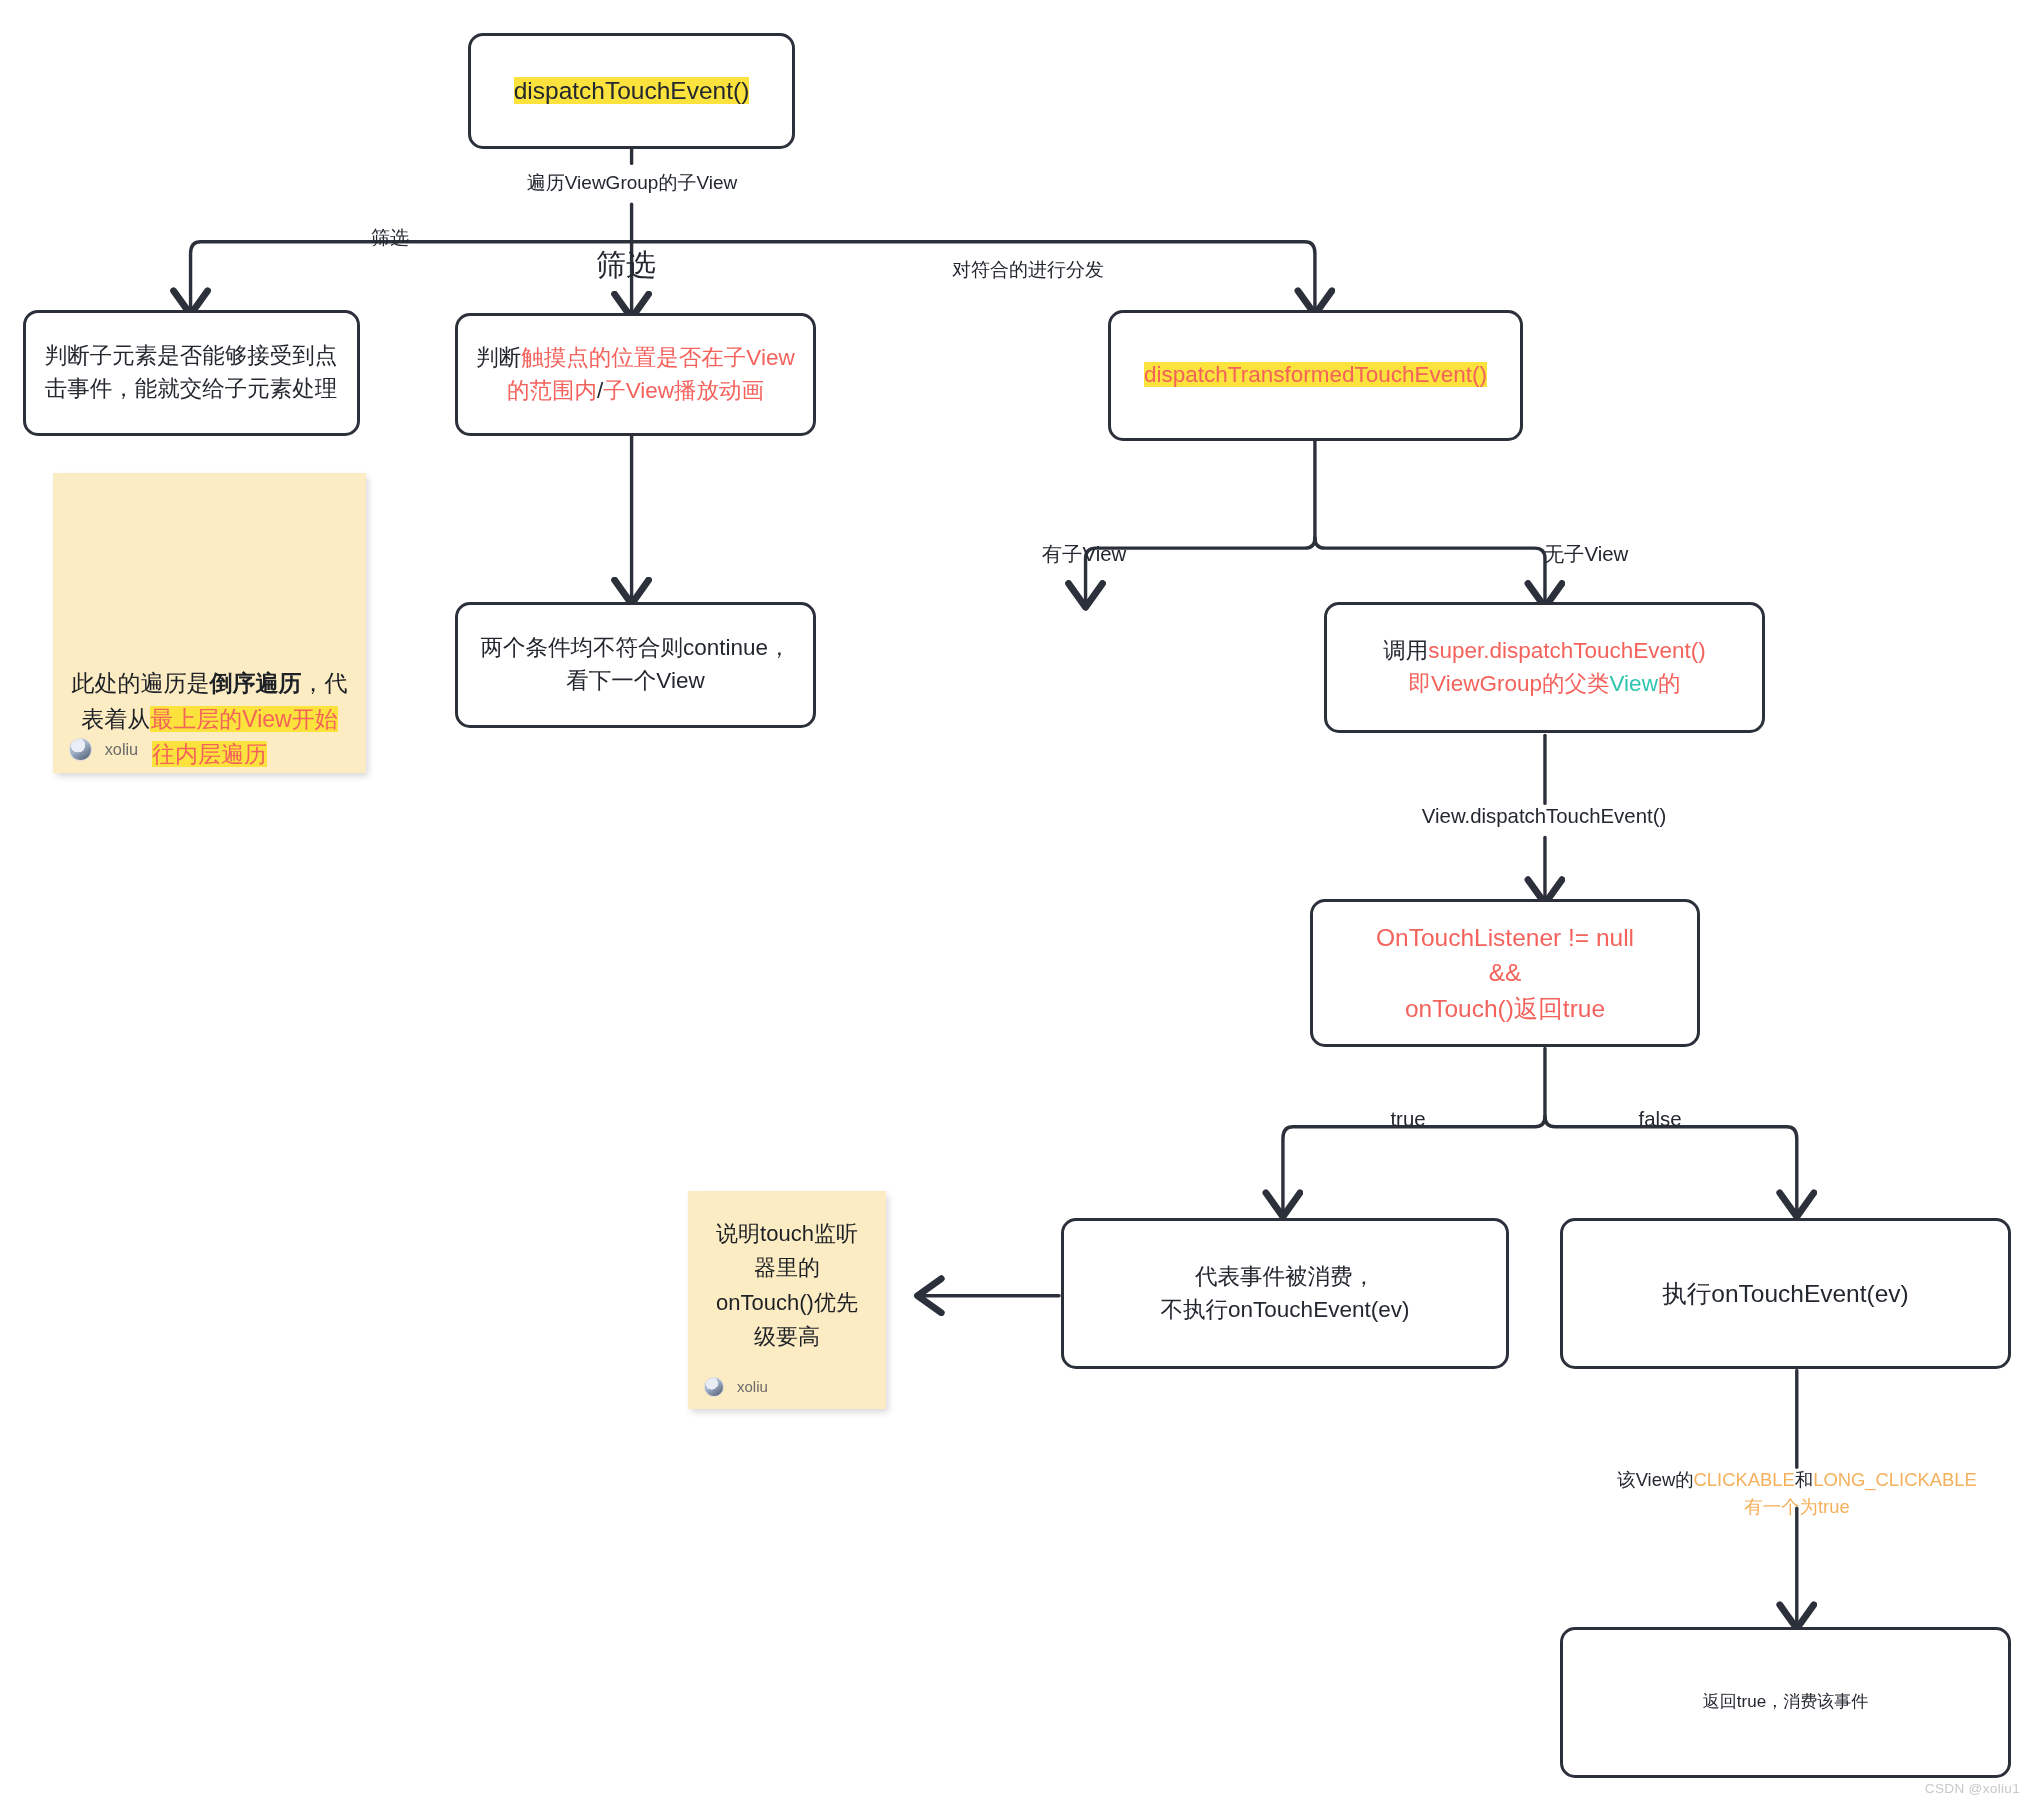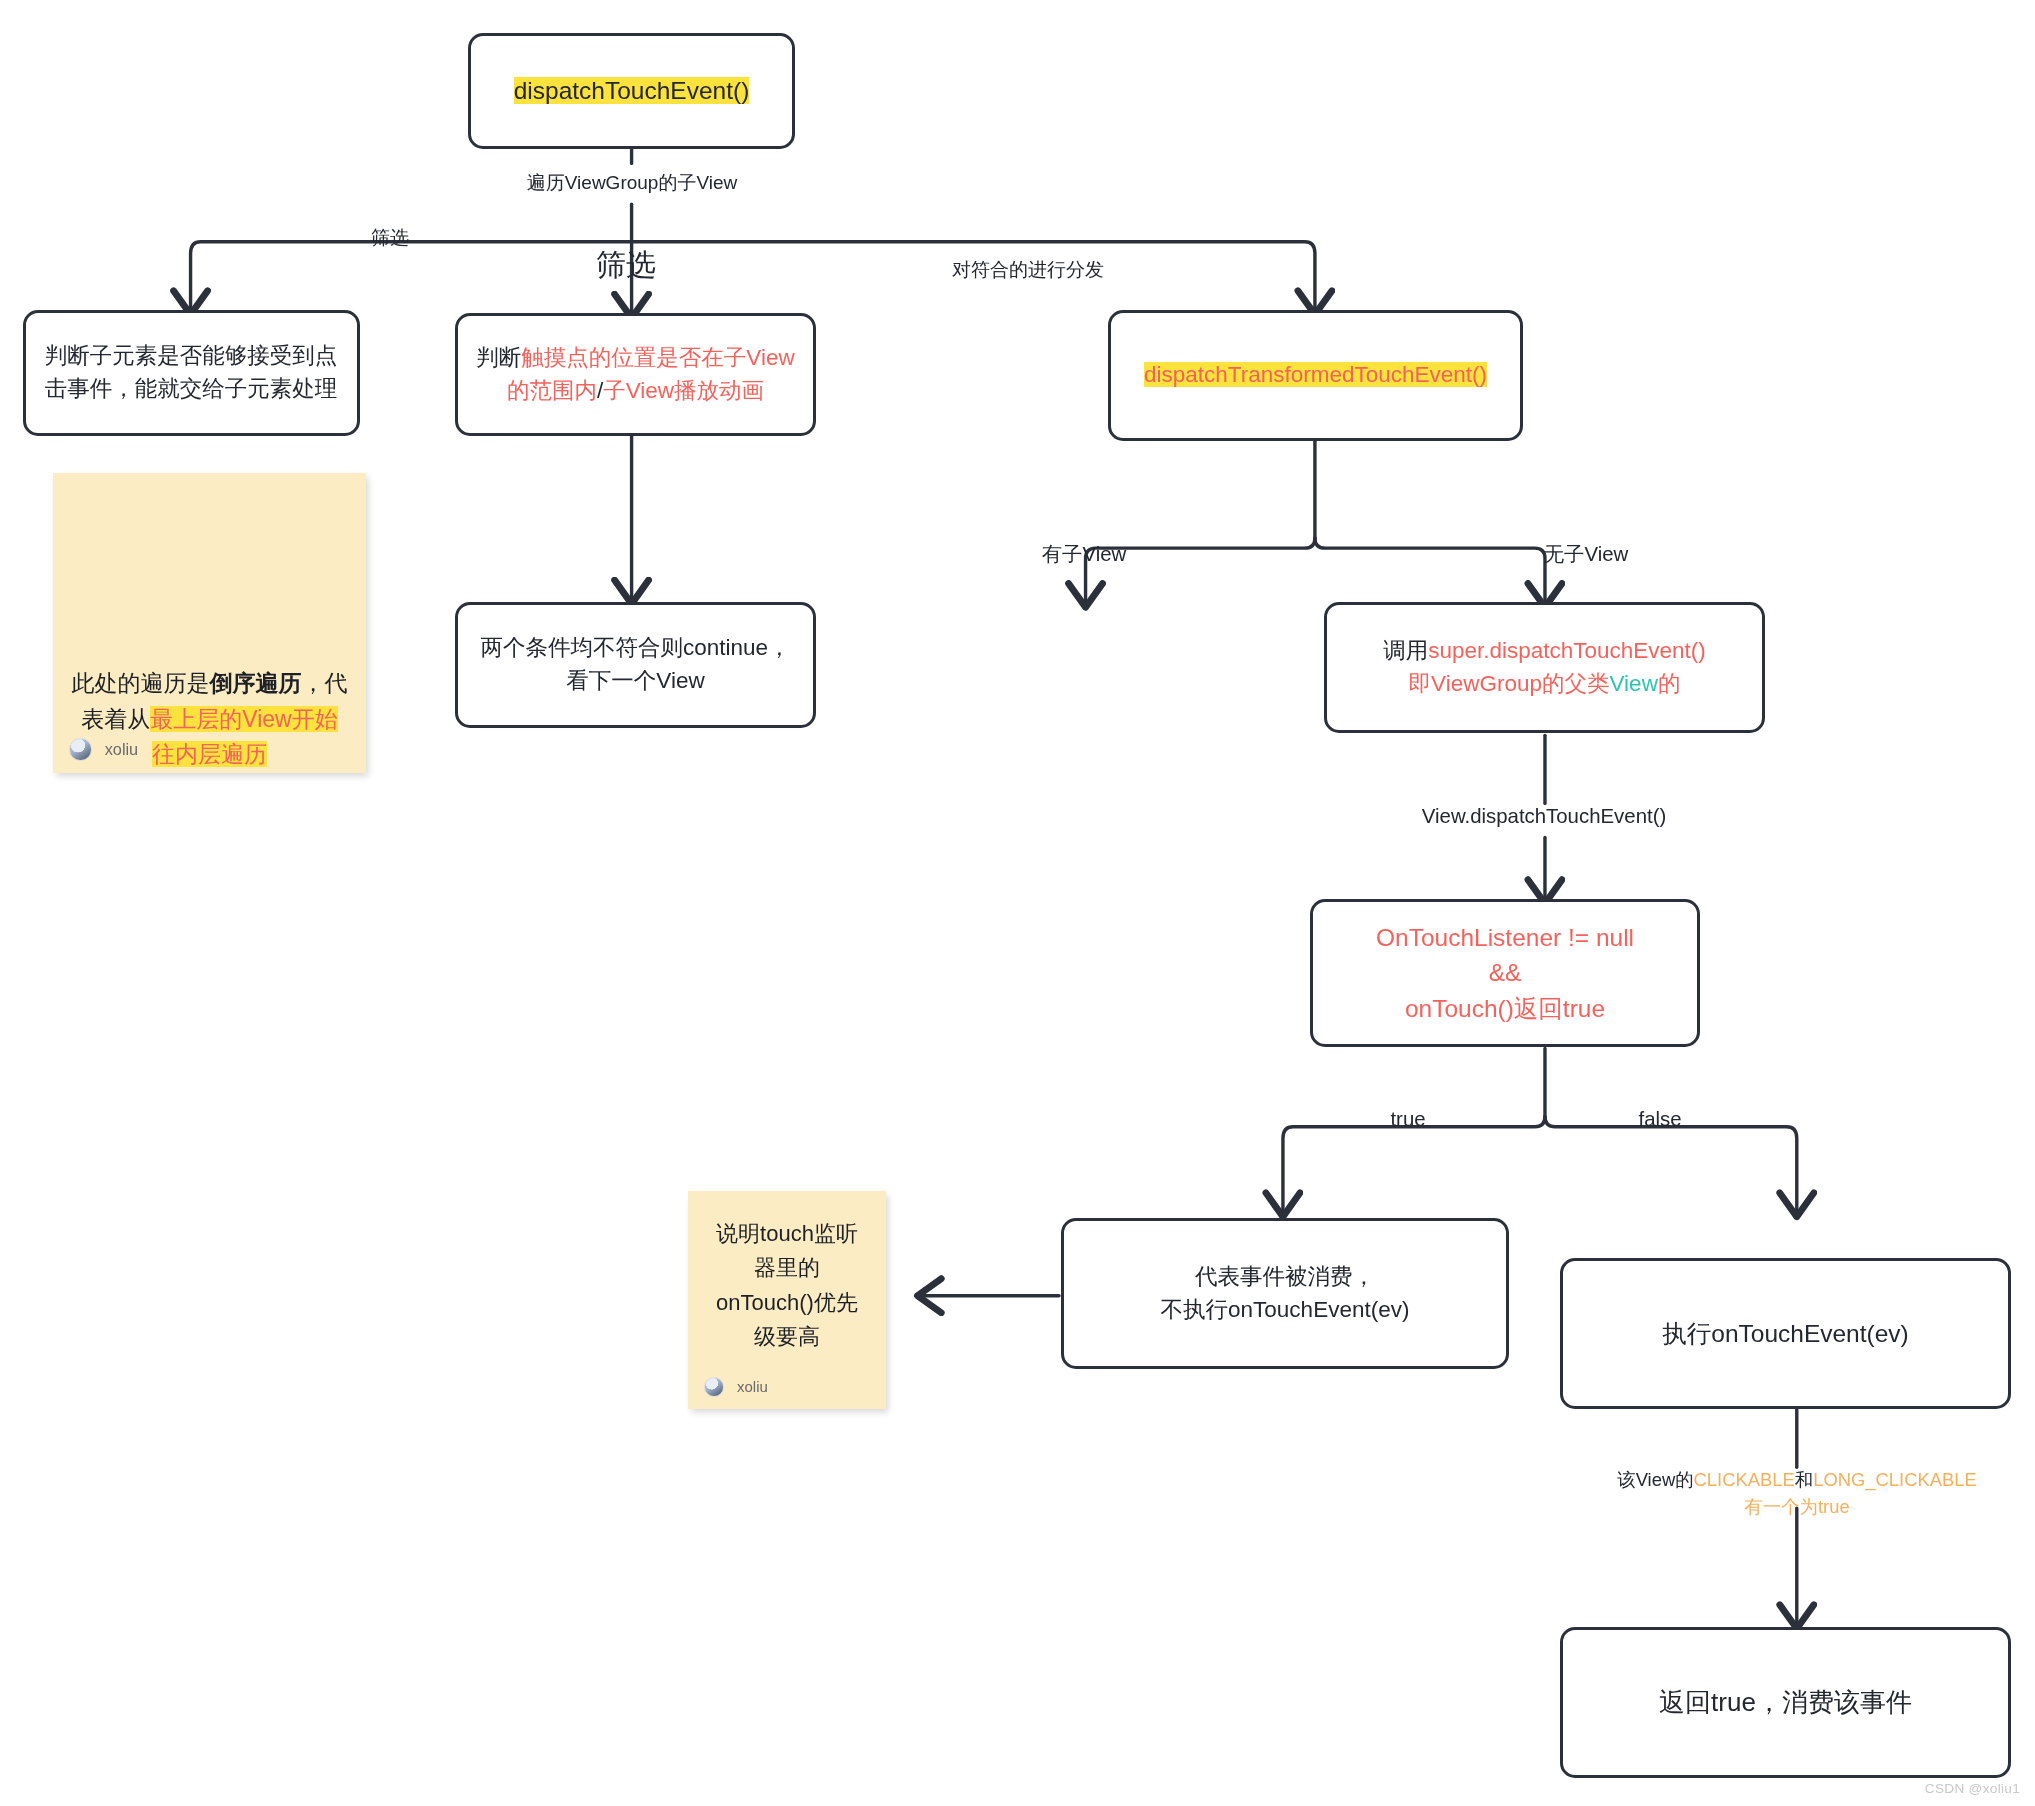--- a/index.html
+++ b/index.html
@@ -134,25 +134,25 @@
     </div>
   </div>
 
   <div class="node" style="left:1061px;top:1218px;width:448px;height:151px;font-size:22.5px;">
     <div class="txt">
       <span>代表事件被消费，</span><br>
       <span>不执行onTouchEvent(ev)</span>
     </div>
   </div>
 
-  <div class="node" style="left:1560px;top:1218px;width:451px;height:151px;font-size:24.5px;margin-top:40px;">
+  <div class="node" style="left:1560px;top:1218px;width:451px;height:151px;font-size:24.5px;">
     <div class="txt"><span>执行onTouchEvent(ev)</span></div>
   </div>
 
-  <div class="node" style="left:1560px;top:1627px;width:451px;height:151px;font-size:26px;">
+  <div class="node" style="left:1560px;top:1627px;width:451px;height:151px;font-size:17px;">
     <div class="txt"><span>返回true，消费该事件</span></div>
   </div>
 
   <div class="edge-label ctr" style="left:632px;top:170px;font-size:19px;">
     <span>遍历ViewGroup的子View</span>
   </div>
 
   <div class="edge-label" style="left:371px;top:225px;font-size:19px;">
     <span>筛选</span>
   </div>

